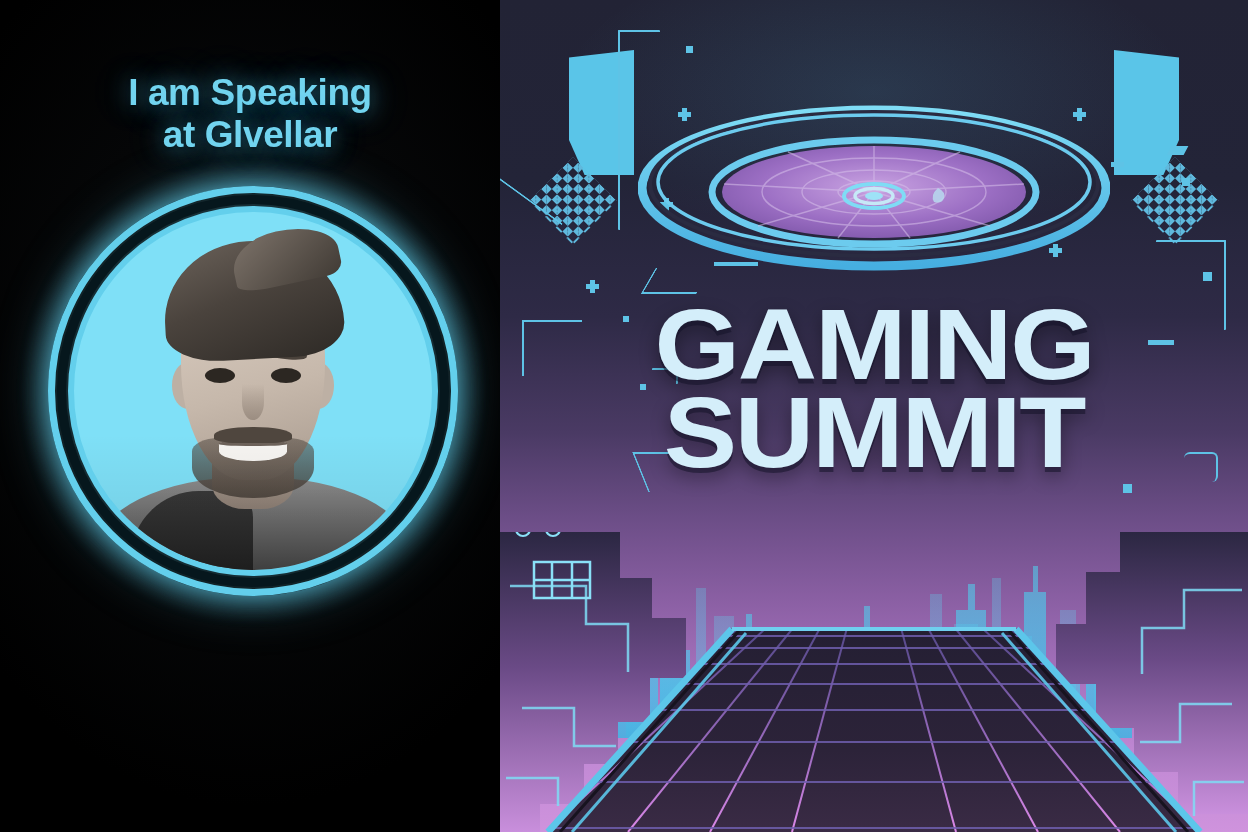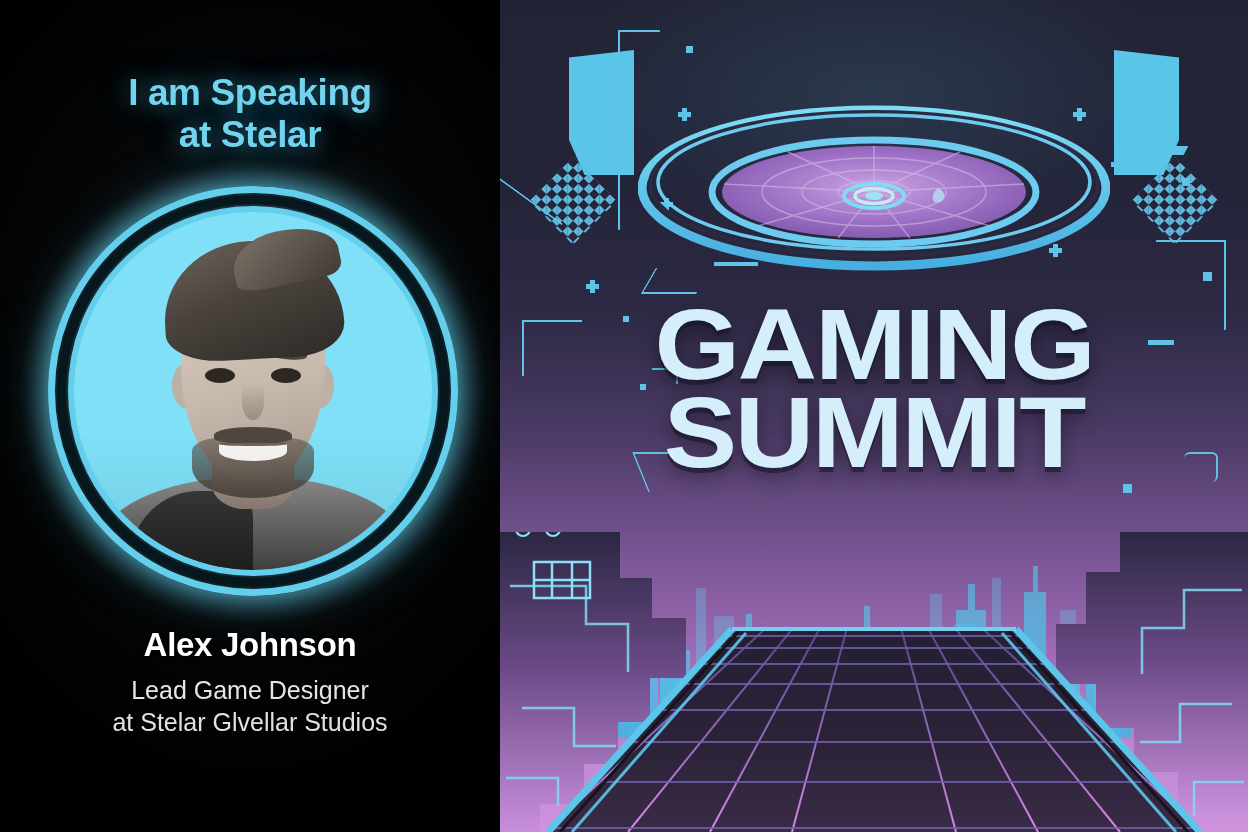--- a/index.html
+++ b/index.html
@@ -180,21 +180,21 @@
 </head>
 <body>
 
 <div id="poster">
 
   <div id="left-panel">
     <div id="left-vignette"></div>
 
     <div id="speaking-headline">
       <span class="hl-line">I am Speaking</span>
-      <span class="hl-line">at Stelar</span>
+      <span class="hl-line">at Glvellar</span>
     </div>
 
     <div id="portrait-wrap">
       <div id="portrait-glow"></div>
       <div id="portrait-ring-outer"></div>
       <div id="portrait-ring-gap"></div>
       <div id="portrait-disc">
         <div id="avatar-figure">
           <div class="av" id="av-shoulders"></div>
           <div class="av" id="av-shirt-dark"></div>
@@ -211,25 +211,20 @@
           <div class="av" id="av-eye-r"></div>
           <div class="av" id="av-brow-l"></div>
           <div class="av" id="av-brow-r"></div>
           <div class="av" id="av-hair"></div>
           <div class="av" id="av-hair-quiff"></div>
           <div class="av" id="av-overlay"></div>
         </div>
       </div>
     </div>
 
-    <div id="speaker-block">
-      <div id="speaker-name">Alex Johnson</div>
-      <div id="speaker-role">Lead Game Designer</div>
-      <div id="speaker-company">at Stelar Glvellar Studios</div>
-    </div>
   </div>
 
   <div id="right-panel">
     <div id="rp-glowtop"></div>
 
     <div id="skyline">
       <svg viewBox="0 0 748 300" preserveAspectRatio="none">
         <defs>
           <linearGradient id="cityGrad" x1="0" y1="0" x2="0" y2="1">
             <stop offset="0%" stop-color="#4fd2f0" stop-opacity=".55"></stop>

